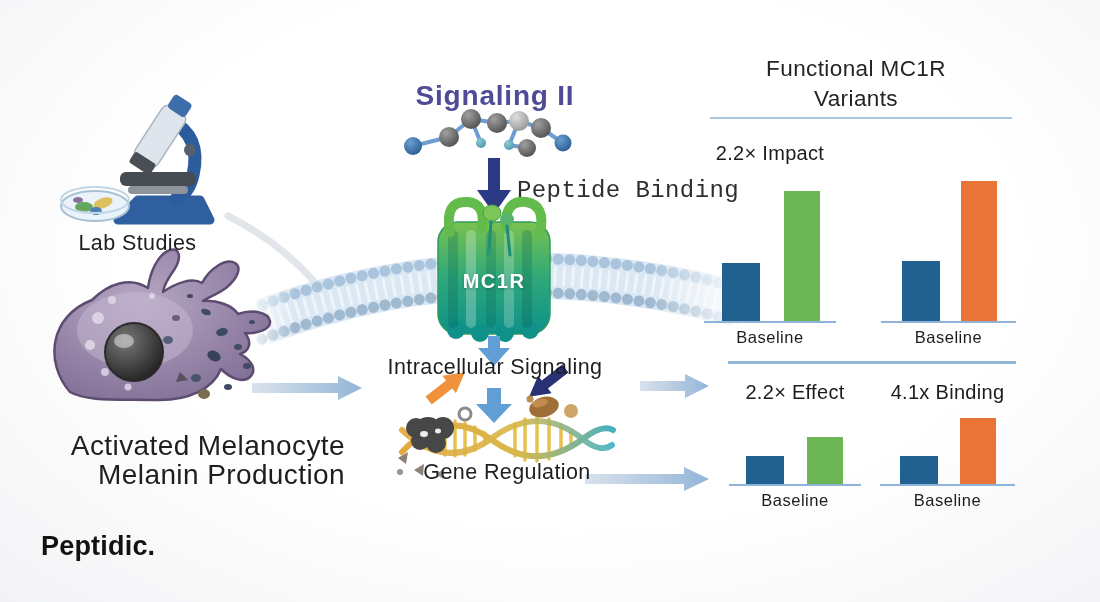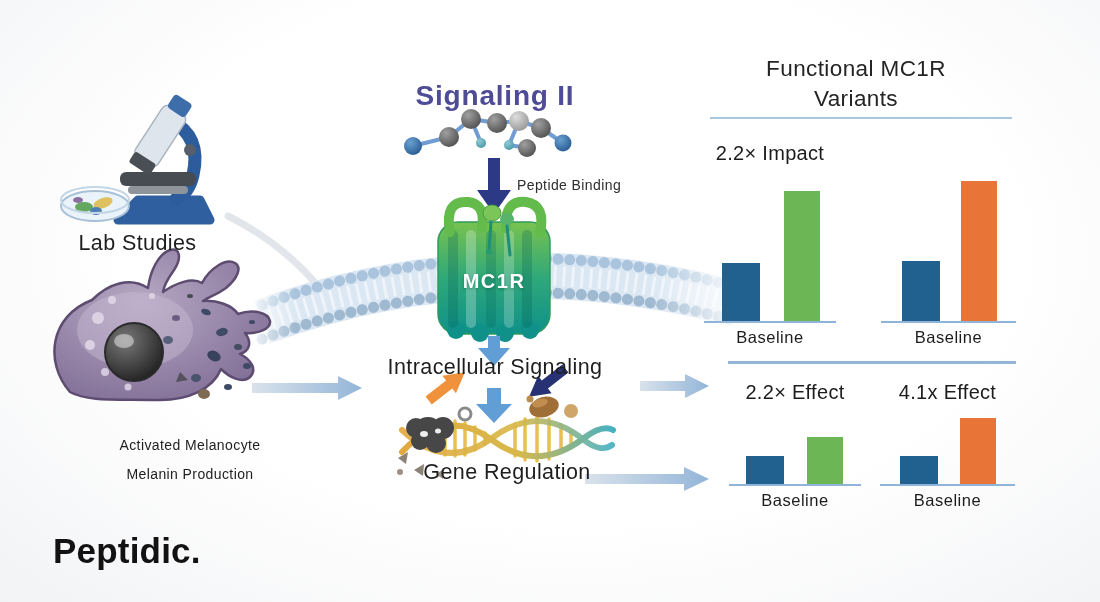--- a/index.html
+++ b/index.html
@@ -5,30 +5,30 @@
   html,body{margin:0;padding:0;background:#ffffff;}
   #stage{
     position:relative;width:1100px;height:602px;overflow:hidden;
     font-family:"Liberation Sans","DejaVu Sans",sans-serif;
     background:radial-gradient(ellipse at 52% 42%, #ffffff 55%, #f2f3f5 100%);
   }
   .txt{position:absolute;color:#1e1e1e;letter-spacing:.4px;}
   .center{text-align:center;}
   #art{position:absolute;left:0;top:0;}
   #title-melanotan{left:340px;top:80px;width:310px;font-size:28px;font-weight:800;color:#4e4b97;letter-spacing:.8px;}
-  #peptide-binding{left:517px;top:177px;font-size:14px;color:#2e2e2e;}
+  #peptide-binding{left:517px;top:177px;font-size:24px;color:#2e2e2e;font-family:Liberation Mono, monospace;}
   #lab-studies{left:45px;top:231px;width:185px;font-size:21.5px;}
-  #melanocyte-caption{left:35px;top:431px;width:310px;font-size:14px;line-height:29px;}
+  #melanocyte-caption{left:35px;top:431px;width:310px;font-size:28px;line-height:29px;text-align:right;}
   #mc1r-label{left:438px;top:270px;width:112px;font-size:20px;font-weight:800;color:#ffffff;letter-spacing:1.5px;text-shadow:0 1px 3px rgba(0,70,55,.45);}
   #signaling-label{left:345px;top:355px;width:300px;font-size:21.5px;}
   #gene-regulation-label{left:397px;top:460px;width:220px;font-size:21.5px;}
   #panel-title{left:705px;top:54px;width:302px;font-size:22.5px;line-height:30px;color:#242424;}
   #panel-underline{position:absolute;left:710px;top:117px;width:302px;height:2px;background:#aac6e0;}
   #panel-divider{position:absolute;left:728px;top:361px;width:288px;height:3px;background:#93b5d6;}
-  #brand-logo{left:53px;top:531px;font-size:35px;font-weight:700;color:#121212;letter-spacing:.2px;}
+  #brand-logo{left:41px;top:531px;font-size:27px;font-weight:700;color:#121212;letter-spacing:.2px;}
   .mini-chart{position:absolute;}
   .chart-title{position:absolute;top:0;left:-12px;right:-12px;text-align:center;font-size:20px;color:#1c1c1c;letter-spacing:.3px;}
   .plot{position:absolute;top:0;left:0;right:0;border-bottom:2.5px solid #8fb3d9;}
   .bar{position:absolute;bottom:0;}
   .x-label{position:absolute;left:0;right:0;text-align:center;font-size:16.5px;color:#1c1c1c;letter-spacing:.5px;}
 </style>
 </head>
 <body>
 
 <div id="stage">
@@ -277,21 +277,21 @@
   <div class="mini-chart" style="left:729px;top:381px;width:132px;height:138px;">
     <div class="chart-title">2.2× Effect</div>
     <div class="plot" style="height: 103px; border-bottom-color: rgb(143, 179, 217);">
       <div class="bar" style="left: 17px; width: 38px; height: 28px; background: rgb(32, 97, 143);"></div>
       <div class="bar" style="left: 78px; width: 36px; height: 47px; background: rgb(109, 182, 85);"></div>
     </div>
     <div class="x-label" style="top:110px;">Baseline</div>
   </div>
 
   <div class="mini-chart" style="left:880px;top:381px;width:135px;height:138px;">
-    <div class="chart-title">4.1x Effect</div>
+    <div class="chart-title">4.1x Binding</div>
     <div class="plot" style="height: 103px; border-bottom-color: rgb(143, 179, 217);">
       <div class="bar" style="left: 20px; width: 38px; height: 28px; background: rgb(32, 97, 143);"></div>
       <div class="bar" style="left: 80px; width: 36px; height: 66px; background: rgb(233, 116, 56);"></div>
     </div>
     <div class="x-label" style="top:110px;">Baseline</div>
   </div>
 
   <div class="txt" id="brand-logo">Peptidic.</div>
 
 </div>

